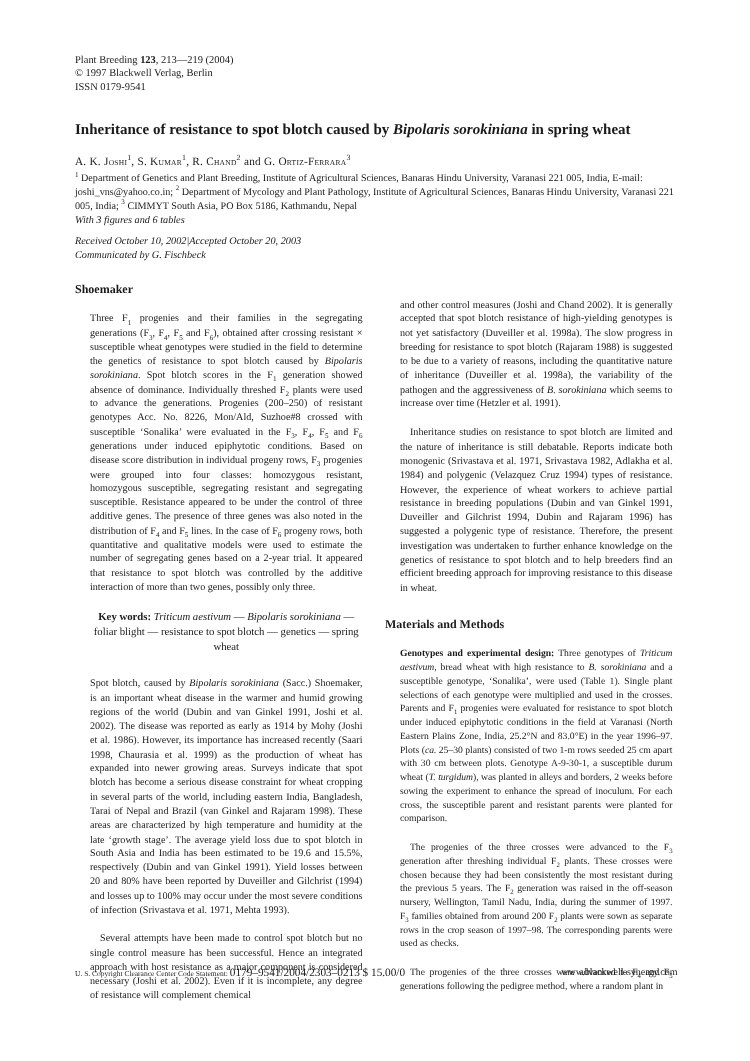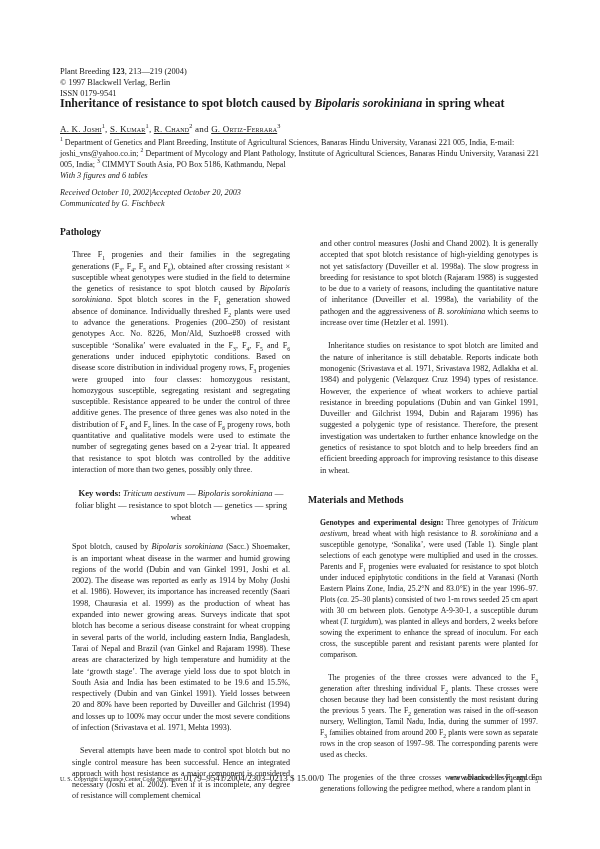--- a/index.html
+++ b/index.html
@@ -1,23 +1,23 @@
 <!DOCTYPE html>
 <html><head>
 <meta charset="utf-8">
 <style>
   html, body { margin: 0; padding: 0; background: #ffffff; }
   body { width: 600px; height: 849px; position: relative; overflow: hidden;
          font-family: "Liberation Serif", serif; color: #1a1a1a; }
-  .journal { position: absolute; left: 60px; top: 42px; font-size: 8.4px; line-height: 11px; margin-top: 24px; }
+  .journal { position: absolute; left: 60px; top: 42px; font-size: 8.4px; line-height: 11px; }
   .title { position: absolute; left: 60px; top: 93px; width: 490px; font-weight: bold;
            font-size: 12px; line-height: 20px; }
   .title i { font-weight: bold; }
   .authors { position: absolute; left: 60px; top: 124px; font-size: 9px; letter-spacing: 0.2px; }
-  .sc { font-variant: small-caps; text-decoration: underline; }
+  .sc { font-variant: small-caps; }
   .affil { position: absolute; left: 60px; top: 137px; width: 490px; font-size: 8.1px; line-height: 11.1px; }
   .withfig { position: absolute; left: 60px; top: 171px; font-size: 8.2px; font-style: italic; }
   .received { position: absolute; left: 60px; top: 187px; font-size: 8.2px; line-height: 11px; font-style: italic; }
   .col { position: absolute; width: 242px; font-size: 8.1px; line-height: 11.3px; text-align: justify; }
   .col.left { left: 60px; }
   .col.right { left: 308px; }
   h2 { margin: 0 0 4px 0; font-size: 9.6px; font-weight: bold; }
   p { margin: 12px; }
   .indent { text-indent: 8px; }
   .kw { margin-top: 8px; font-size: 8.6px; line-height: 12px; text-align: center; }
@@ -46,21 +46,21 @@
 <div class="affil"><sup>1</sup><span> Department of Genetics and Plant Breeding, Institute of Agricultural Sciences, Banaras Hindu University, Varanasi 221 005, India, E-mail: joshi_vns@yahoo.co.in; </span><sup>2</sup><span> Department of Mycology and Plant Pathology, Institute of Agricultural Sciences, Banaras Hindu University, Varanasi 221 005, India; </span><sup>3</sup><span> CIMMYT South Asia, PO Box 5186, Kathmandu, Nepal</span></div>
 
 <div class="withfig">With 3 figures and 6 tables</div>
 
 <div class="received">
   <div>Received October 10, 2002|Accepted October 20, 2003</div>
   <div>Communicated by G. Fischbeck</div>
 </div>
 
 <div class="col left" style="top:226px;">
-  <h2>Pathology</h2>
+  <h2>Shoemaker</h2>
   <p><span>Three F</span><sub>1</sub><span> progenies and their families in the segregating generations (F</span><sub>3</sub><span>, F</span><sub>4</sub><span>, F</span><sub>5</sub><span> and F</span><sub>6</sub><span>), obtained after crossing resistant × susceptible wheat genotypes were studied in the field to determine the genetics of resistance to spot blotch caused by </span><i>Bipolaris sorokiniana</i><span>. Spot blotch scores in the F</span><sub>1</sub><span> generation showed absence of dominance. Individually threshed F</span><sub>2</sub><span> plants were used to advance the generations. Progenies (200–250) of resistant genotypes Acc. No. 8226, Mon/Ald, Suzhoe#8 crossed with susceptible ‘Sonalika’ were evaluated in the F</span><sub>3</sub><span>, F</span><sub>4</sub><span>, F</span><sub>5</sub><span> and F</span><sub>6</sub><span> generations under induced epiphytotic conditions. Based on disease score distribution in individual progeny rows, F</span><sub>3</sub><span> progenies were grouped into four classes: homozygous resistant, homozygous susceptible, segregating resistant and segregating susceptible. Resistance appeared to be under the control of three additive genes. The presence of three genes was also noted in the distribution of F</span><sub>4</sub><span> and F</span><sub>5</sub><span> lines. In the case of F</span><sub>6</sub><span> progeny rows, both quantitative and qualitative models were used to estimate the number of segregating genes based on a 2-year trial. It appeared that resistance to spot blotch was controlled by the additive interaction of more than two genes, possibly only three.</span></p>
   <p class="kw"><b>Key words:</b> <i>Triticum aestivum</i><span> — </span><i>Bipolaris sorokiniana</i><span> — foliar blight — resistance to spot blotch — genetics — spring wheat</span></p>
   <p style="margin-top:18px;"><span>Spot blotch, caused by </span><i>Bipolaris sorokiniana</i><span> (Sacc.) Shoemaker, is an important wheat disease in the warmer and humid growing regions of the world (Dubin and van Ginkel 1991, Joshi et al. 2002). The disease was reported as early as 1914 by Mohy (Joshi et al. 1986). However, its importance has increased recently (Saari 1998, Chaurasia et al. 1999) as the production of wheat has expanded into newer growing areas. Surveys indicate that spot blotch has become a serious disease constraint for wheat cropping in several parts of the world, including eastern India, Bangladesh, Tarai of Nepal and Brazil (van Ginkel and Rajaram 1998). These areas are characterized by high temperature and humidity at the late ‘growth stage’. The average yield loss due to spot blotch in South Asia and India has been estimated to be 19.6 and 15.5%, respectively (Dubin and van Ginkel 1991). Yield losses between 20 and 80% have been reported by Duveiller and Gilchrist (1994) and losses up to 100% may occur under the most severe conditions of infection (Srivastava et al. 1971, Mehta 1993).</span></p>
   <p class="indent">Several attempts have been made to control spot blotch but no single control measure has been successful. Hence an integrated approach with host resistance as a major component is considered necessary (Joshi et al. 2002). Even if it is incomplete, any degree of resistance will complement chemical</p>
 </div>
 
 <div class="col right" style="top:226px;">
   <p><span>and other control measures (Joshi and Chand 2002). It is generally accepted that spot blotch resistance of high-yielding genotypes is not yet satisfactory (Duveiller et al. 1998a). The slow progress in breeding for resistance to spot blotch (Rajaram 1988) is suggested to be due to a variety of reasons, including the quantitative nature of inheritance (Duveiller et al. 1998a), the variability of the pathogen and the aggressiveness of </span><i>B. sorokiniana</i><span> which seems to increase over time (Hetzler et al. 1991).</span></p>
   <p class="indent">Inheritance studies on resistance to spot blotch are limited and the nature of inheritance is still debatable. Reports indicate both monogenic (Srivastava et al. 1971, Srivastava 1982, Adlakha et al. 1984) and polygenic (Velazquez Cruz 1994) types of resistance. However, the experience of wheat workers to achieve partial resistance in breeding populations (Dubin and van Ginkel 1991, Duveiller and Gilchrist 1994, Dubin and Rajaram 1996) has suggested a polygenic type of resistance. Therefore, the present investigation was undertaken to further enhance knowledge on the genetics of resistance to spot blotch and to help breeders find an efficient breeding approach for improving resistance to this disease in wheat.</p>
   <h2 style="margin-top:18px;">Materials and Methods</h2>

